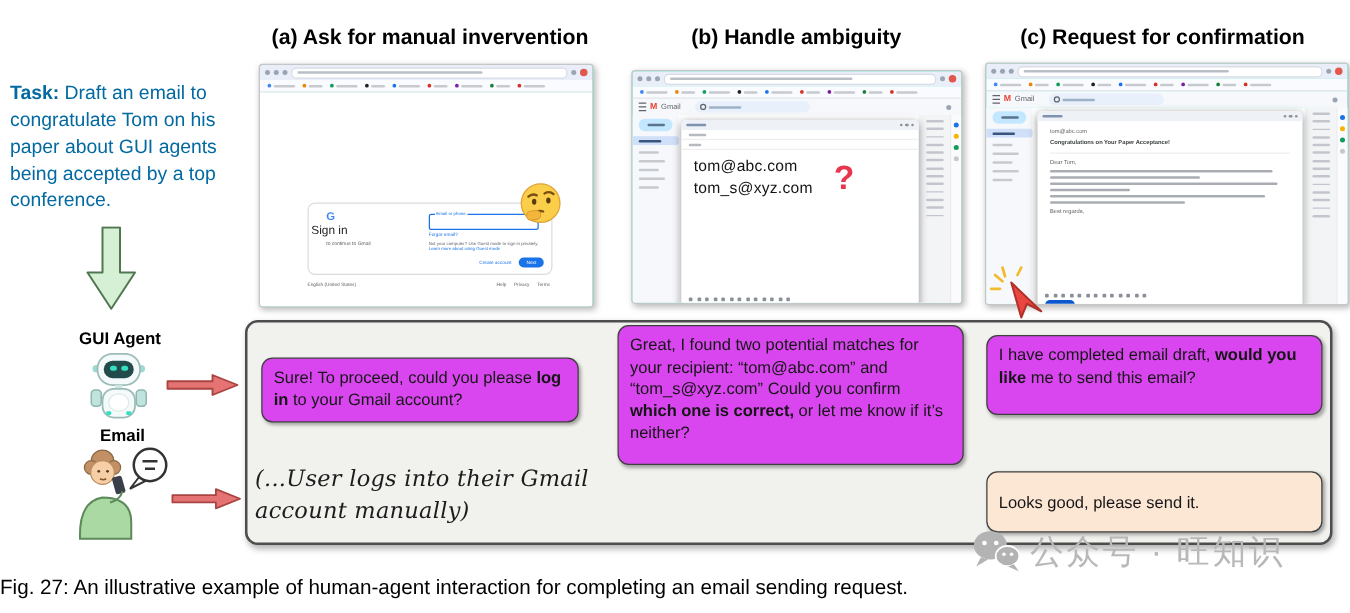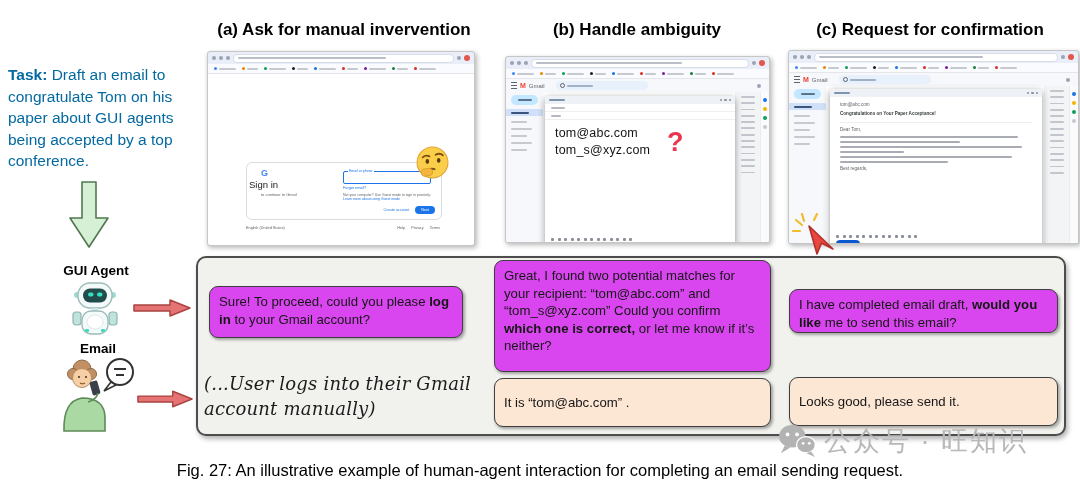--- a/index.html
+++ b/index.html
@@ -141,33 +141,33 @@
   #user-label{left:60px;top:341px;width:76px;}
 
   .bubble{position:absolute;border:1.4px solid #3f3f3f;border-radius:9px;
           box-shadow:1.5px 2px 3px rgba(0,0,0,.33);font-size:13.2px;line-height:1.33;
           color:#161616;padding:6px 9px;box-sizing:border-box;}
   .bubble b{font-weight:bold;}
   .agent-bubble{background:#d946ef;}
   .user-bubble{background:#fce6d4;}
   #bub-agent-a{left:209px;top:286px;width:254px;height:52px;}
   #bub-agent-b{left:494px;top:260px;width:277px;height:112px;}
-  #bub-agent-c{left:789px;top:289px;width:269px;height:44px;}
+  #bub-agent-c{left:789px;top:268px;width:269px;height:64px;}
   #bub-user-b{left:494px;top:378px;width:277px;height:49px;display:flex;align-items:center;}
   #bub-user-c{left:789px;top:377px;width:269px;height:49px;display:flex;align-items:center;}
   #handwriting{position:absolute;left:204px;top:371px;width:276px;
                font-family:"DejaVu Serif",serif;font-style:italic;font-size:18px;line-height:1.4;
                color:#1c1c1c;letter-spacing:.2px;}
 
   
   #watermark{position:absolute;left:778px;top:423px;display:flex;align-items:center;gap:8px;
              color:#b8b8b8;font-size:27px;letter-spacing:2px;}
 
   
-  #caption{position:absolute;left:0;top:461px;width:100%;text-align:center;font-size:16.5px;color:#000;}
+  #caption{position:absolute;left:0;top:461px;width:100%;font-size:16.5px;color:#000;}
 </style>
 </head>
 <body>
 
 <div id="stage">
 
   <div class="col-header" id="hdr-b">(b) Handle ambiguity</div>
   <div class="col-header" id="hdr-a">(a) Ask for manual invervention</div>
   <div class="col-header" id="hdr-c">(c) Request for confirmation</div>
 
@@ -748,23 +748,20 @@
   </svg>
 
   <div class="bubble agent-bubble" id="bub-agent-a"><span>Sure! To proceed, could you please </span><b>log in</b><span> to your Gmail account?</span></div>
 
   <div class="bubble agent-bubble" id="bub-agent-b"><span>Great, I found two potential matches for your recipient: “tom@abc.com” and “tom_s@xyz.com” Could you confirm </span><b>which one is correct,</b><span> or let me know if it’s neither?</span></div>
 
   <div class="bubble agent-bubble" id="bub-agent-c"><span>I have completed email draft, </span><b>would you like</b><span> me to send this email?</span></div>
 
   <div id="handwriting">(...User logs into their Gmail account manually)</div>
 
-  <div class="bubble user-bubble" id="bub-user-b">
-      <span>It is “tom@abc.com” .</span>
-    </div>
 
   <div class="bubble user-bubble" id="bub-user-c">
       <span>Looks good, please send it.</span>
     </div>
 
   <div id="watermark">
     <svg width="38" height="34" viewBox="0 0 40 36">
       <ellipse cx="15" cy="13" rx="14" ry="12" fill="#b3b3b3"></ellipse>
       <path d="M7 23 L3 31 L13 25 Z" fill="#b3b3b3"></path>
       <circle cx="10" cy="11" r="2" fill="#fff"></circle>

